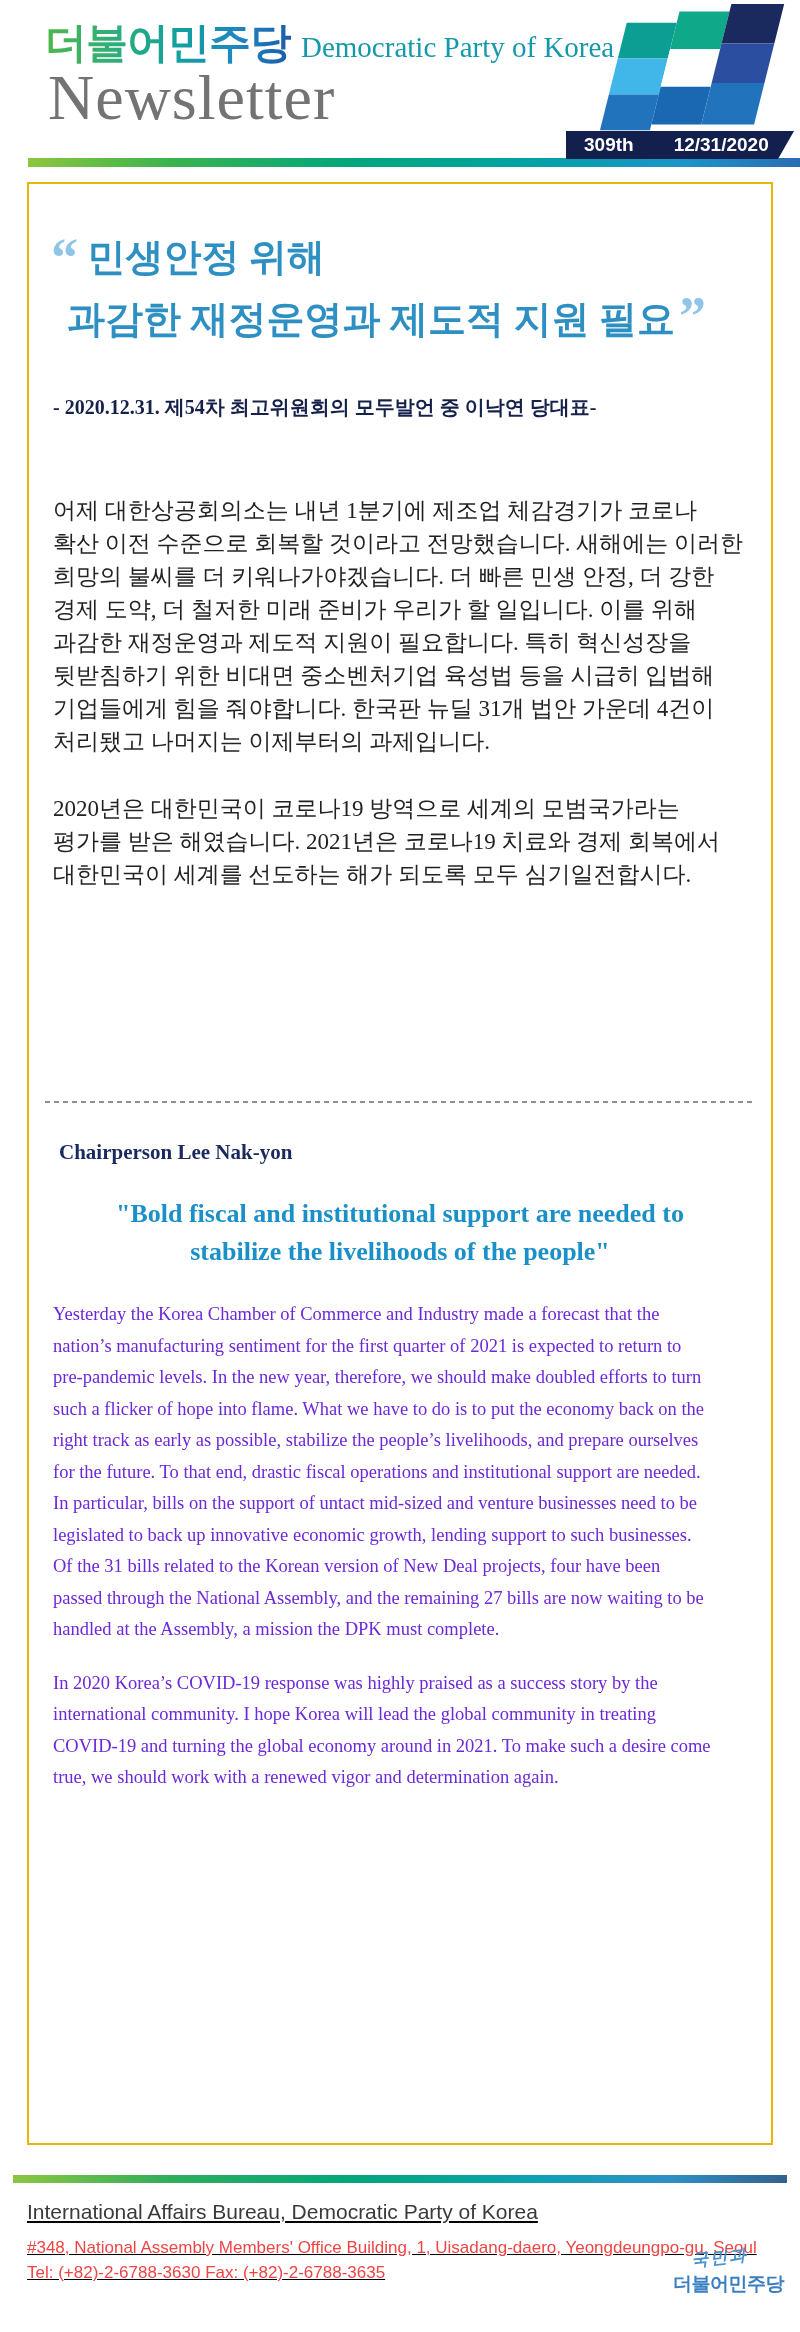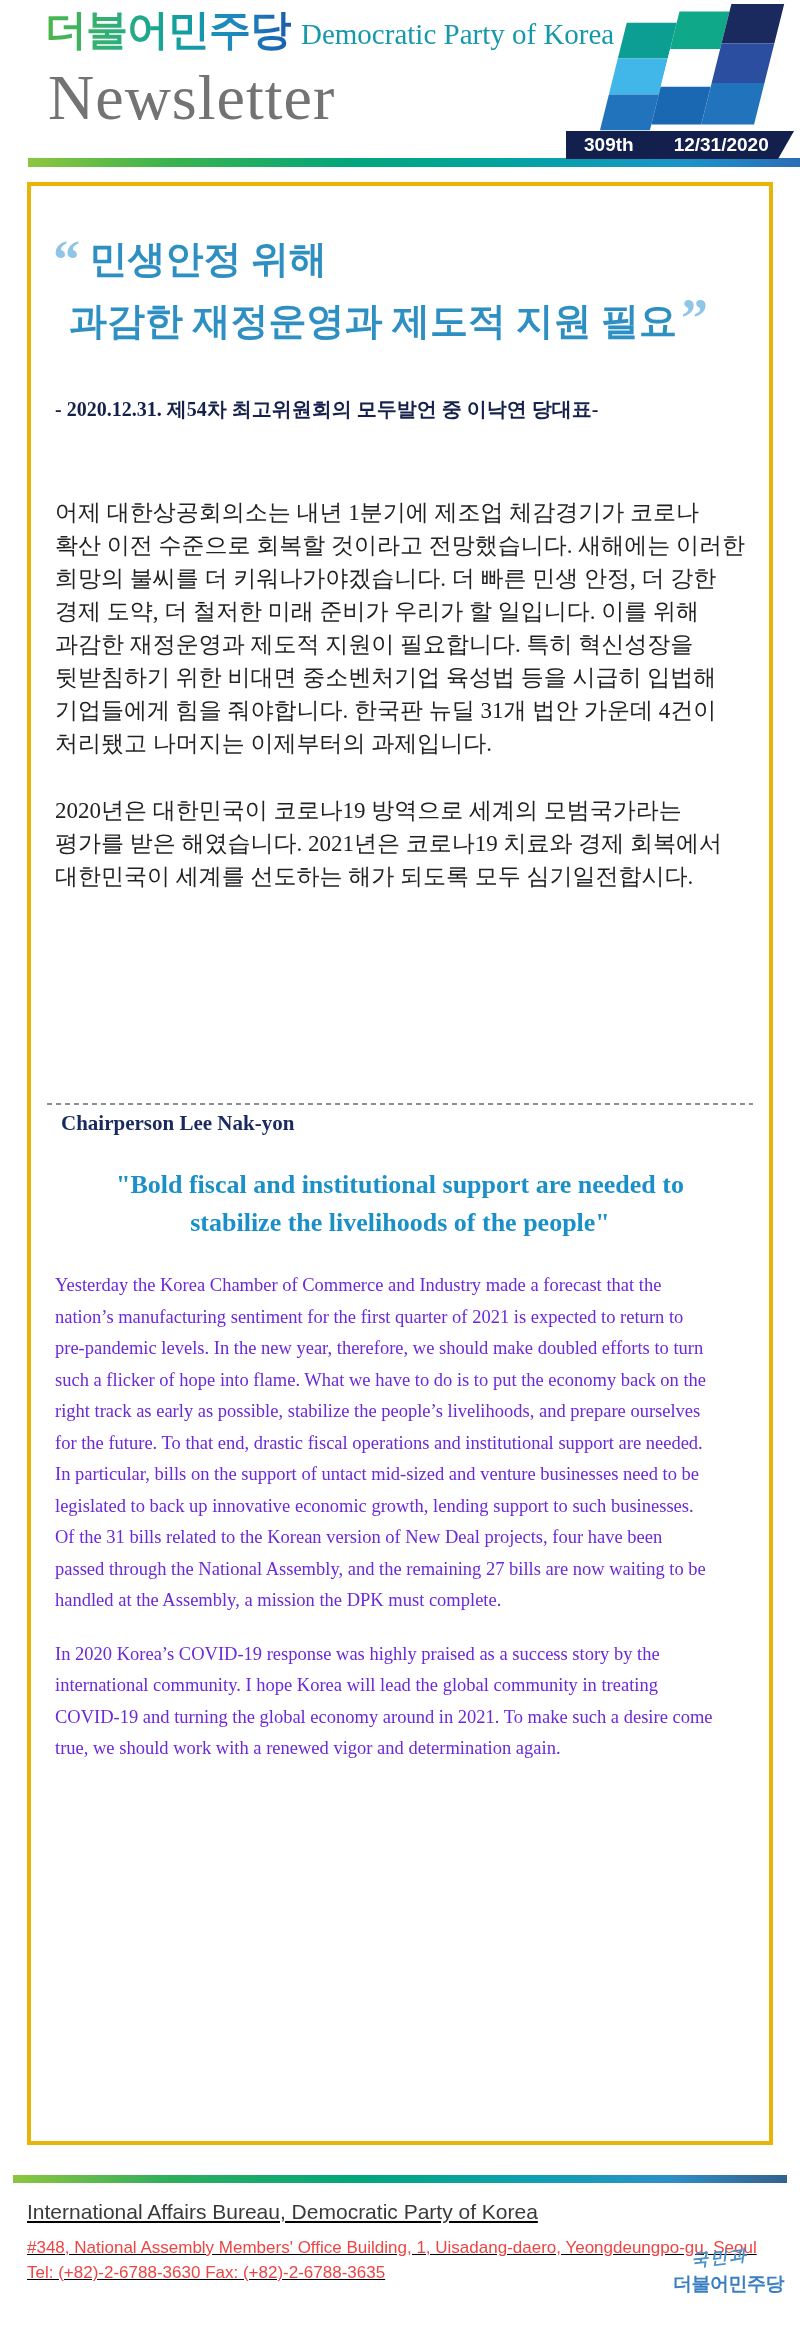--- a/index.html
+++ b/index.html
@@ -3,21 +3,21 @@
 <meta charset="utf-8">
 <style>
   html,body{margin:0;padding:0;}
   body{
     width:800px;height:2332px;overflow:hidden;background:#ffffff;
     font-family:"Liberation Serif","DejaVu Serif",serif;
     position:relative;
   }
   
   .header{position:relative;height:158px;}
-  .logo-row{position:absolute;left:45px;top:2px;white-space:nowrap;}
+  .logo-row{position:absolute;left:45px;top:15px;white-space:nowrap;}
   .logo-kr{
     font-family:"DejaVu Sans","Liberation Sans",sans-serif;
     font-size:42px;font-weight:900;letter-spacing:-1px;
     background:linear-gradient(90deg,#4cb649 0%,#2fae7a 28%,#12a29b 52%,#1f87c0 78%,#1a5dab 100%);
     -webkit-background-clip:text;background-clip:text;color:transparent;
   }
   .logo-en{
     font-family:"Liberation Serif","DejaVu Serif",serif;
     font-size:29px;color:#1598a9;margin-left:6px;
   }
@@ -37,35 +37,35 @@
   }
   .grad-band{height:9px;margin-left:28px;
     background:linear-gradient(90deg,#8dc63f 0%,#3cb34d 18%,#00a67c 42%,#00a3a0 62%,#1c94c9 85%,#2a6db5 100%);
   }
   .grad-band.footer-band{height:8px;margin:30px 13px 0 13px;
     background:linear-gradient(90deg,#8dc63f 0%,#2fae5c 20%,#00a67c 45%,#0fa0b4 68%,#2e8fc5 85%,#33618d 100%);
   }
   
   .content-box{
     margin:15px 27px 0 27px;height:1963px;box-sizing:border-box;
-    border:4px solid #eab308;background:#ffffff;
+    border:2px solid #eab308;background:#ffffff;
     padding:0 16px;overflow:hidden;
   }
   .quote{margin:42px 0 0 6px;color:#2e8fc2;font-size:38px;font-weight:600;line-height:62px;}
   .qmark{color:#8fc6e8;font-size:54px;font-weight:700;position:relative;top:6px;line-height:0;}
   .qmark.close{top:2px;margin-left:4px;}
   .quote-line2{margin-left:16px;}
   .attribution{margin:44px 0 0 8px;color:#15214b;font-size:20px;font-weight:700;line-height:26px;}
   .kr-body{color:#222222;font-size:23px;line-height:33px;white-space:pre-line;margin-left:8px;width:706px;}
   .kr-p1{margin-top:74px;}
   .kr-p2{margin-top:34px;}
   .divider{margin-top:210px;height:2px;
     background:repeating-linear-gradient(90deg,#8a8f98 0 5px,transparent 5px 9px);}
   .en-caption{margin:40px 0 0 8px;color:#111111;font-size:19px;line-height:24px;}
-  .en-speaker{margin:5px 0 0 14px;color:#1b2a5e;font-size:21px;font-weight:700;line-height:26px;}
+  .en-speaker{margin:36px 0 0 14px;color:#1b2a5e;font-size:21px;font-weight:700;line-height:26px;}
   .en-headline{margin-top:30px;text-align:center;color:#1b90c8;font-size:26px;font-weight:700;line-height:38px;white-space:pre-line;}
   .en-body{color:#6d28d9;font-size:18.5px;line-height:31.5px;white-space:pre-line;margin-left:8px;width:712px;}
   .en-p1{margin-top:28px;}
   .en-p2{margin-top:22px;}
   
   .footer-text{margin:14px 0 0 27px;font-family:"Liberation Sans","DejaVu Sans",sans-serif;text-decoration:underline;}
   .footer-bureau{color:#3a3a3a;font-size:21px;line-height:30px;}
   .footer-address{margin-top:8px;color:#ef4444;font-size:17px;line-height:25px;white-space:pre-line;width:740px;}
   .footer-logo{position:absolute;top:2246px;right:16px;text-align:center;
     font-family:"DejaVu Sans","Liberation Sans",sans-serif;}

